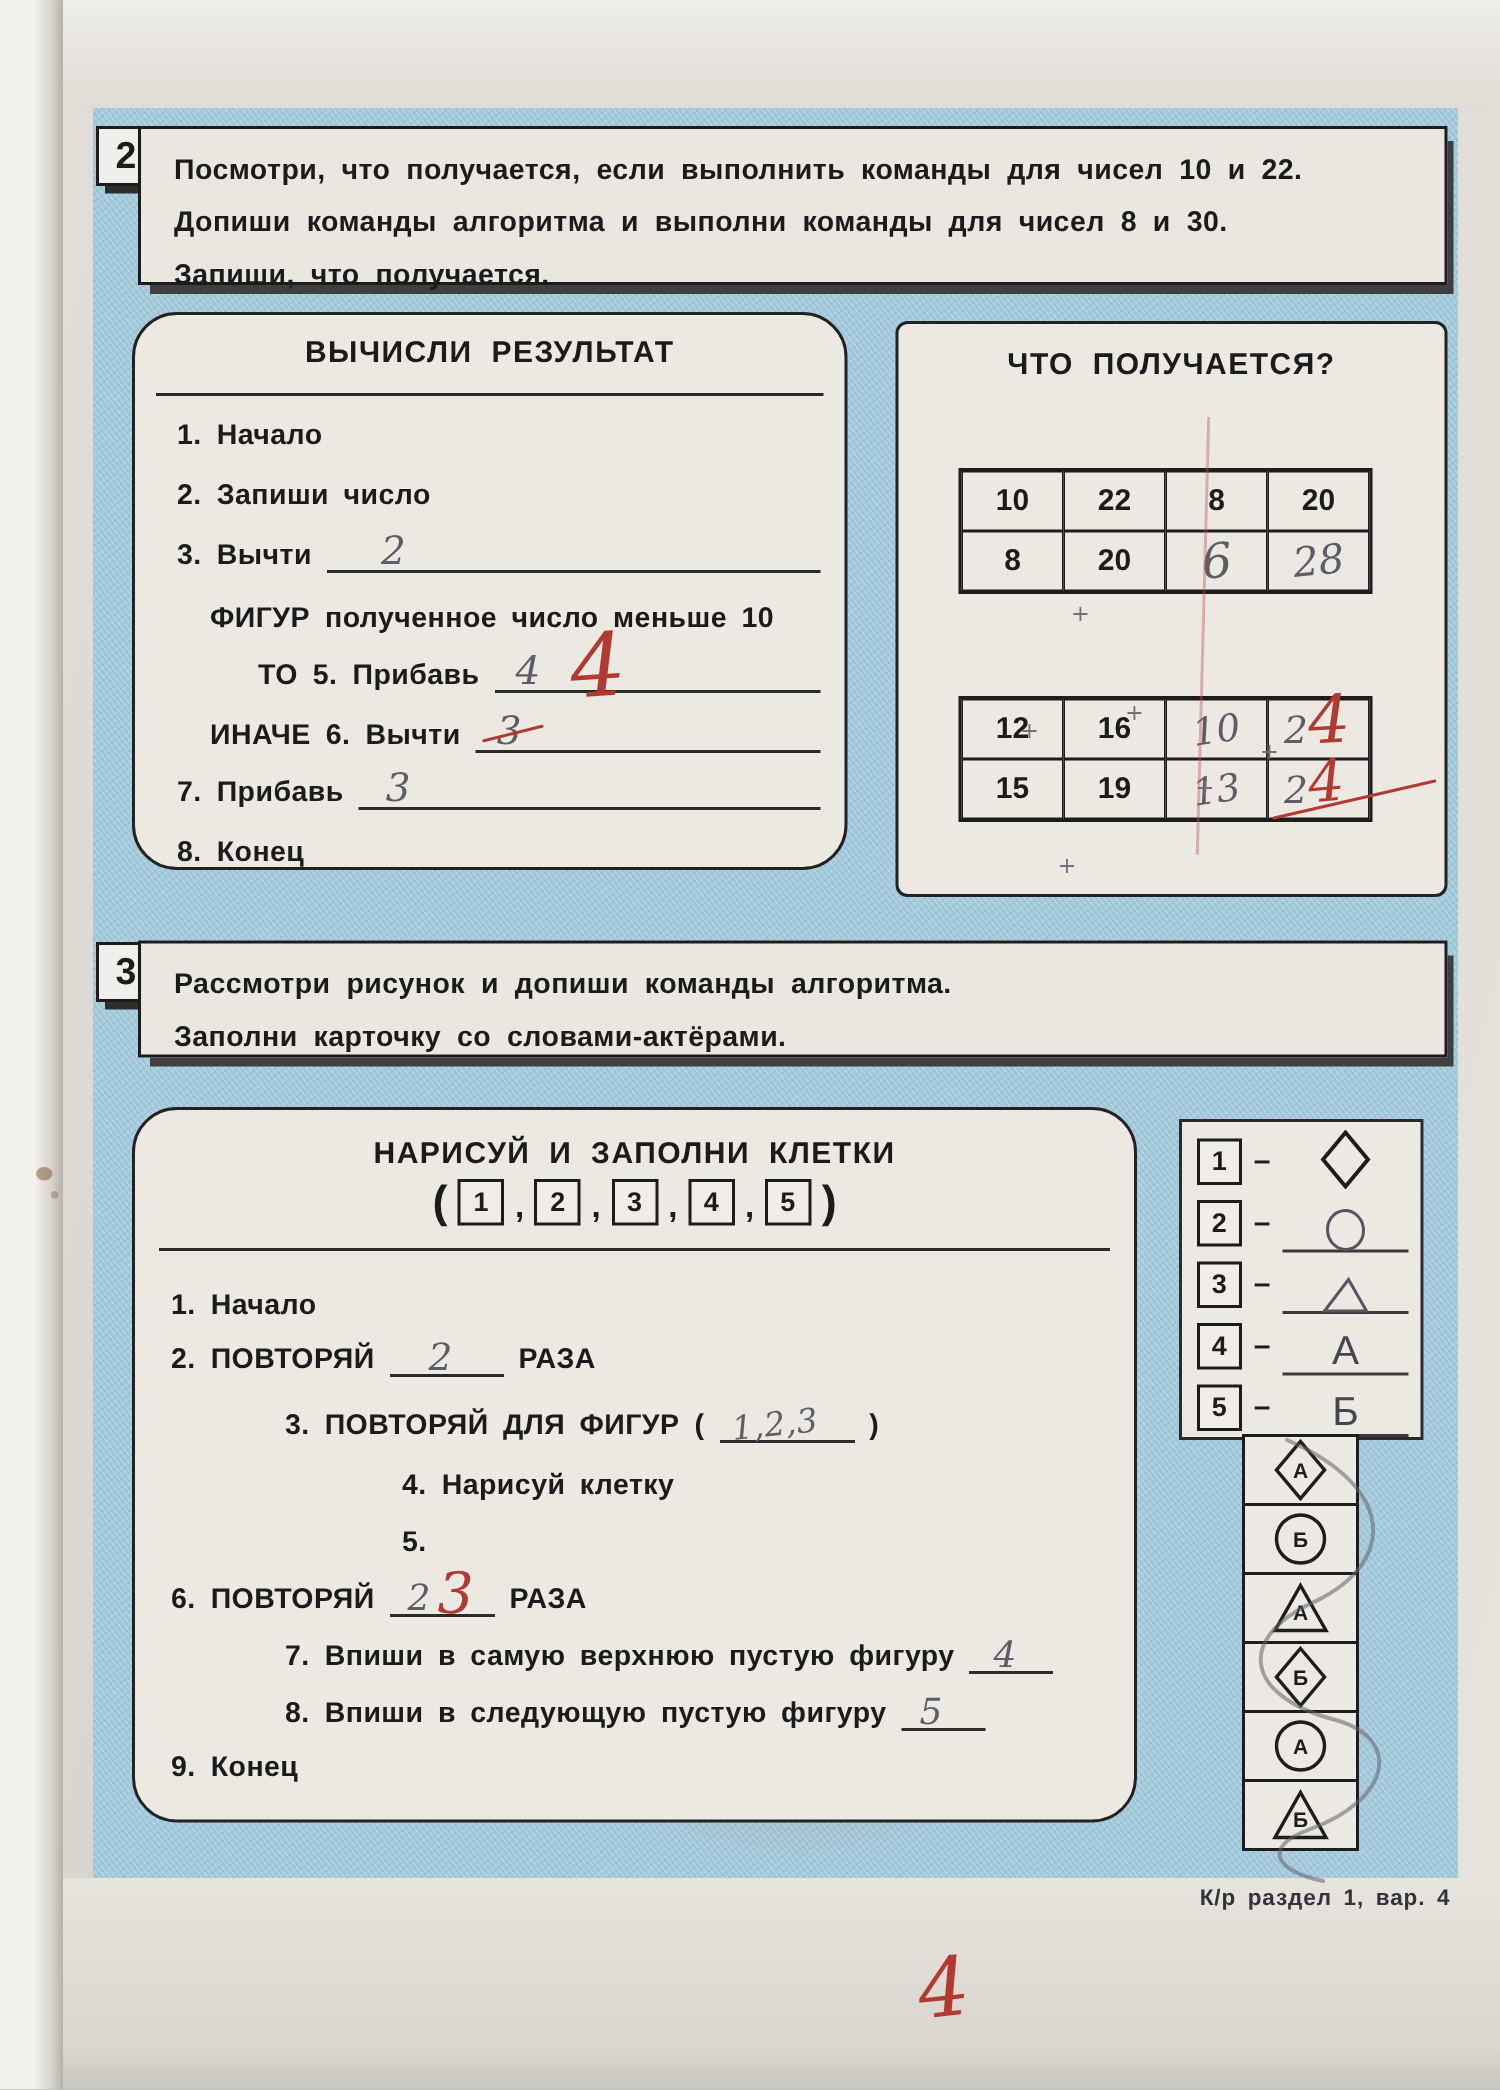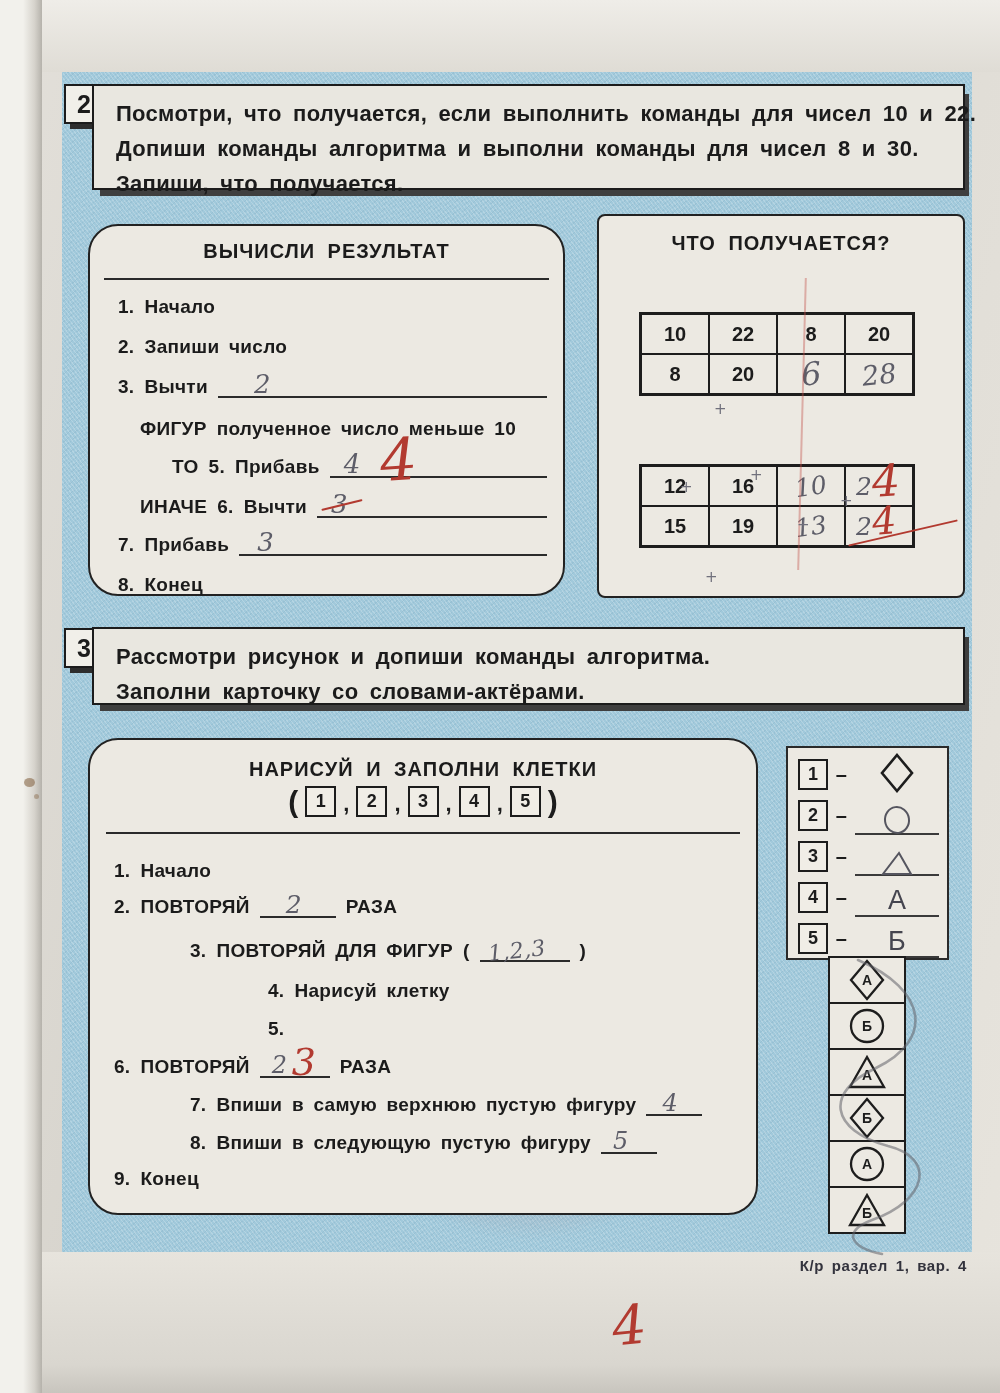--- a/index.html
+++ b/index.html
@@ -24,21 +24,21 @@
           repeating-linear-gradient(-40deg,rgba(110,155,178,.18) 0 1px,rgba(0,0,0,0) 1px 4px);}
 
   
   .badge{position:absolute;width:36px;height:36px;background:#f1efe9;border:2.5px solid #1c1c1c;
         box-shadow:5px 6px 0 -1px #2e2e2e;display:flex;align-items:center;justify-content:center;
         font-size:25px;font-weight:700;color:#1c1c1c;}
 
   
   .hdr-box{position:absolute;left:92px;width:873px;background:#e9e7e0;border:2.5px solid #1c1c1c;
         box-shadow:6px 8px 0 -2px #3f3f3f;padding:10px 0 8px 22px;box-sizing:border-box;}
-  .hdr-line{font-size:22px;font-weight:700;color:#1b1b1b;line-height:35px;
+  .hdr-line{font-size:19px;font-weight:700;color:#1b1b1b;line-height:35px;
         letter-spacing:.3px;word-spacing:5px;white-space:nowrap;}
 
   
   .panel{position:absolute;background:#ece9e2;border:2.5px solid #222;box-sizing:border-box;}
   .rounded{border-radius:30px;}
   .panel-title{position:absolute;width:100%;text-align:center;font-size:20px;font-weight:700;
         color:#1b1b1b;letter-spacing:1px;word-spacing:6px;}
   .title-rule{position:absolute;left:14px;right:14px;border-top:2.4px solid #2a2a2a;}
 
   
@@ -113,21 +113,21 @@
   <div class="smudge" style="left:420px;top:1120px;width:220px;height:110px;background:rgba(180,120,110,.08);"></div>
 
   <div class="badge" style="left:64px;top:84px;">2</div>
 
   <div class="hdr-box" style="top:84px;height:106px;">
     <div class="hdr-line">Посмотри,  что  получается,  если  выполнить  команды  для  чисел  10  и  22.</div>
     <div class="hdr-line">Допиши  команды  алгоритма  и  выполни  команды  для  чисел  8  и  30.</div>
     <div class="hdr-line">Запиши,  что  получается.</div>
   </div>
 
-  <div class="panel rounded" style="left:88px;top:224px;width:477px;height:372px;">
+  <div class="panel rounded" style="left:88px;top:208px;width:477px;height:372px;">
     <div class="panel-title" style="top:14px;">ВЫЧИСЛИ  РЕЗУЛЬТАТ</div>
     <div class="title-rule" style="top:52px;"></div>
 
     <div class="step" style="left:28px;top:66px;">
       <span>1.</span>
       <span>Начало</span>
     </div>
     <div class="step" style="left:28px;top:106px;">
       <span>2.</span>
       <span>Запиши  число</span>

